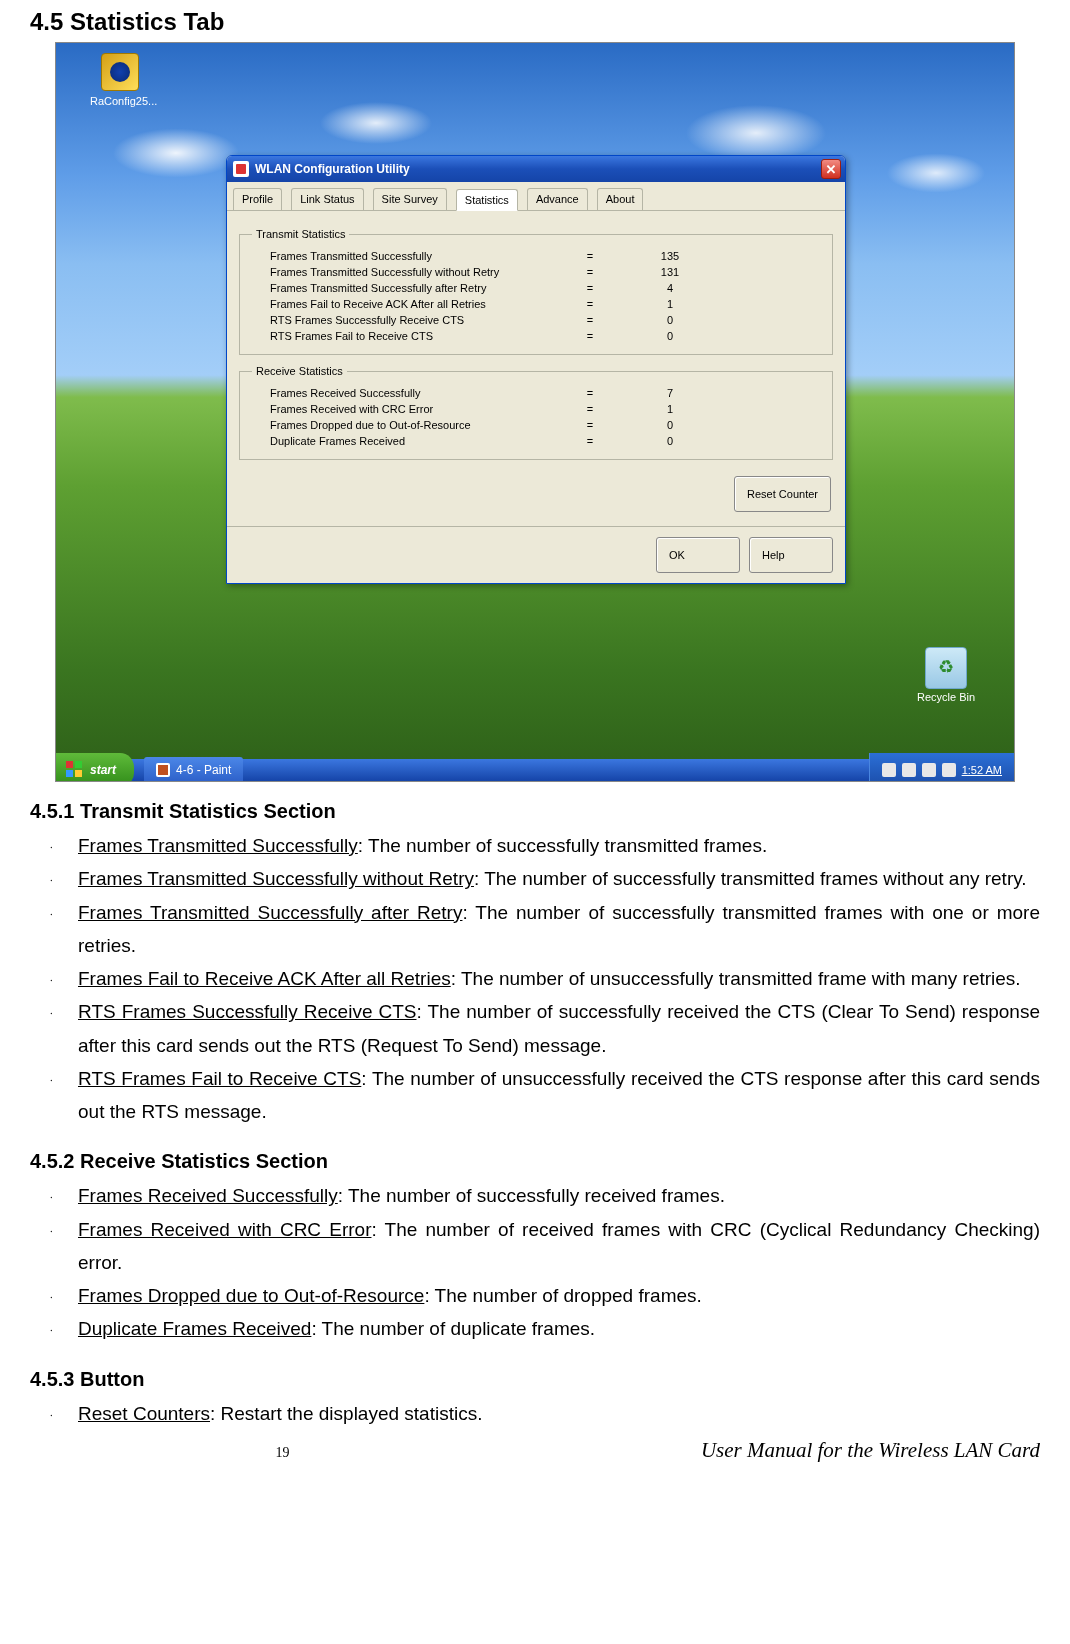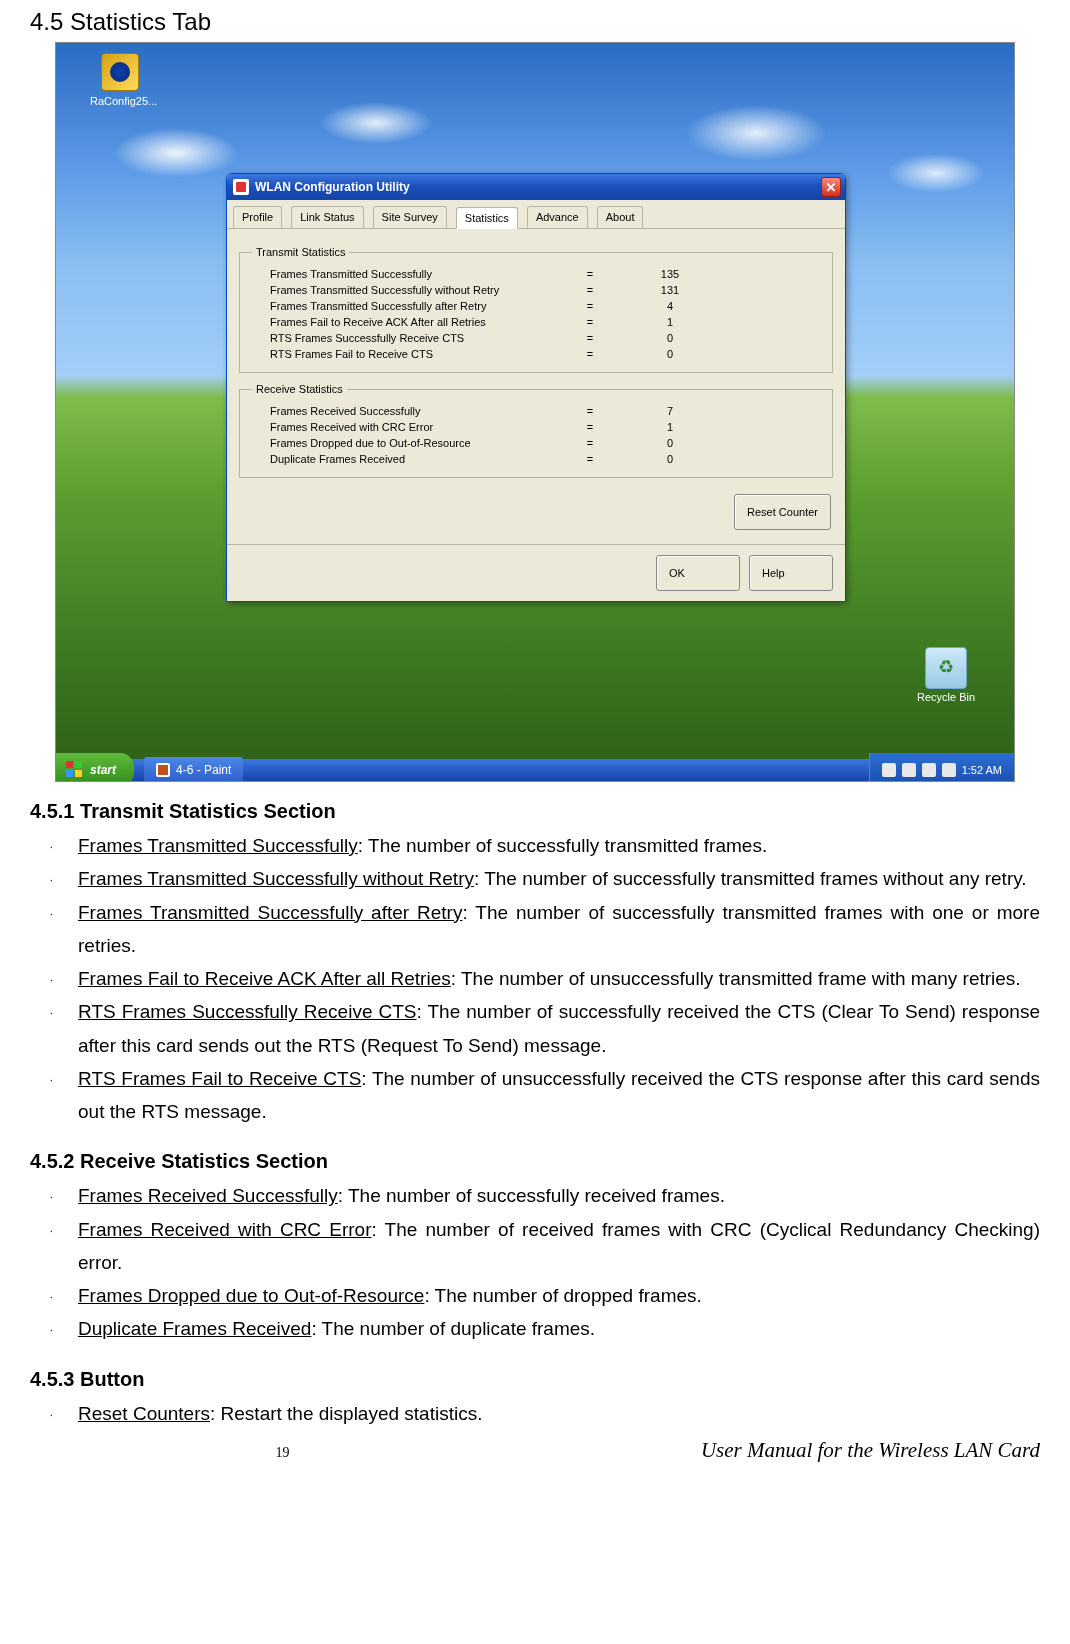--- a/index.html
+++ b/index.html
@@ -7,21 +7,21 @@
     font-family: Arial, sans-serif;
     background: #fff;
     width: 1070px;
     color: #000;
   }
   .page {
     padding: 8px 30px 20px 30px;
   }
   h2.main-heading {
     font-size: 24px;
-    font-weight: normal;
+    font-weight: bold;
     margin-bottom: 6px;
   }
   .screenshot-frame {
     margin: 0 auto 18px auto;
     width: 960px;
     height: 740px;
     background: linear-gradient(to bottom, #2a6bc4 0%, #5f9de8 18%, #8abef2 30%, #a3cef8 45%, #7fbc4c 48%, #5ea032 60%, #3a7520 85%, #2d5f18 100%);
     position: relative;
     border: 1px solid #888;
     overflow: hidden;
@@ -55,21 +55,21 @@
   }
   .recycle-icon .rico{
     width:42px; height:42px; margin:0 auto 2px auto;
     background:linear-gradient(180deg,#cde9f7,#99c8e5);
     border:1px solid #6fa8cc; border-radius:4px; position:relative;
   }
   .recycle-icon .rico::after{
     content:"♻"; position:absolute; top:8px; left:12px; color:#2e8b2e; font-size:18px;
   }
   .xp-window{
-    position:absolute; top:130px; left:170px; width:620px;
+    position:absolute; top:112px; left:170px; width:620px;
     background:#ece9d8; border:1px solid #0046c8; border-radius:6px 6px 0 0;
     box-shadow:2px 2px 6px rgba(0,0,0,0.35);
     font-family: Tahoma, Arial, sans-serif; font-size:11px;
   }
   .titlebar{
     height:26px;
     background:linear-gradient(to bottom,#3b77e0 0%,#1b4fb8 50%,#1544a8 100%);
     border-radius:5px 5px 0 0;
     display:flex; align-items:center; padding:0 4px 0 6px;
     color:#fff; font-weight:bold; font-size:12px;
@@ -144,20 +144,21 @@
     background:linear-gradient(to bottom,#4b87e8,#2c5fc8);
     display:flex; align-items:center; border-radius:3px; cursor:pointer; gap:6px;
   }
   .taskitem .pico{width:14px;height:14px;background:#fff;border-radius:2px;display:inline-block;position:relative;}
   .taskitem .pico::after{content:"";position:absolute;inset:2px;background:#c05020;}
   .tray{
     margin-left:auto; height:34px; padding:0 12px;
     background:linear-gradient(to bottom,#2b6fd6,#1a4ca8);
     display:flex; align-items:center; gap:6px; font-size:11px;
     border-left:1px solid #4a86e0;
+    text-decoration:underline;
   }
   .tray .tico{width:14px;height:14px;background:#e8e8e8;border-radius:2px;display:inline-block;}
   
   h3.sub-heading{
     font-size:20px; font-weight:bold; margin:10px 0 6px 0;
   }
   ul.desc{
     list-style:none; padding:0; margin:0 0 22px 0;
   }
   ul.desc li{

